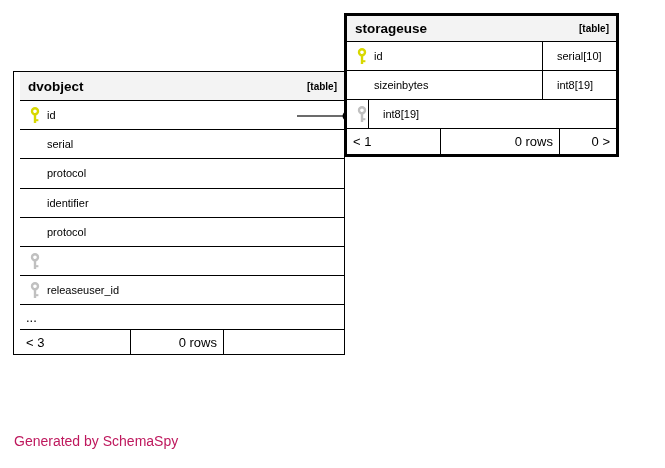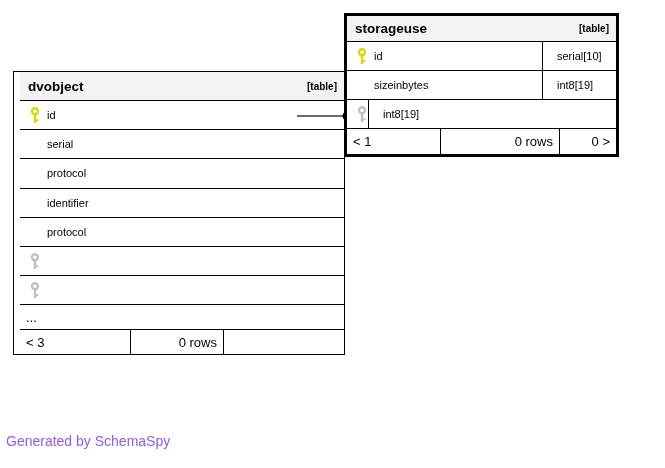--- a/index.html
+++ b/index.html
@@ -101,24 +101,24 @@
   #tbl-storageuse .t-row    { height: 29px; }
   #tbl-storageuse .t-pager  { height: 25px; }
   #tbl-storageuse .col-type { width: 74px; flex: 0 0 auto; }
   #tbl-storageuse .pager-cell.c1 { width: 94px; }
   #tbl-storageuse .pager-cell.c2 { width: 119px; }
 
   .connector-svg { position: absolute; left: 297px; top: 105px; }
 
   .credit {
     position: absolute;
-    left: 6px;
+    left: 14px;
     top: 433px;
     font-size: 14px;
-    color: #8b5cf6;
+    color: #be185d;
   }
 </style>
 </head>
 <body>
 
 <div class="canvas">
 
   <div class="table-box thin" id="tbl-dvobject">
     <div class="t-header">
       <span class="t-name">dvobject</span>
@@ -161,20 +161,21 @@
       </span>
     </div>
     <div class="t-row">
       <span class="icon-slot fk-icon">
         <svg width="10" height="17" viewBox="0 0 10 17">
           <circle cx="5" cy="4.2" r="3" fill="none" stroke="currentColor" stroke-width="2.4"></circle>
           <line x1="5" y1="7.2" x2="5" y2="16" stroke="currentColor" stroke-width="2.4"></line>
           <line x1="5" y1="13.2" x2="8.4" y2="13.2" stroke="currentColor" stroke-width="2"></line>
         </svg>
       </span>
+      <span class="col-name">releaseuser_id</span>
     </div>
 
     <div class="t-ellipsis">...</div>
 
     <div class="t-pager">
       <span class="pager-cell c1">&lt; 3</span>
       <span class="pager-cell c2 align-right">0 rows</span>
     </div>
   </div>
 

